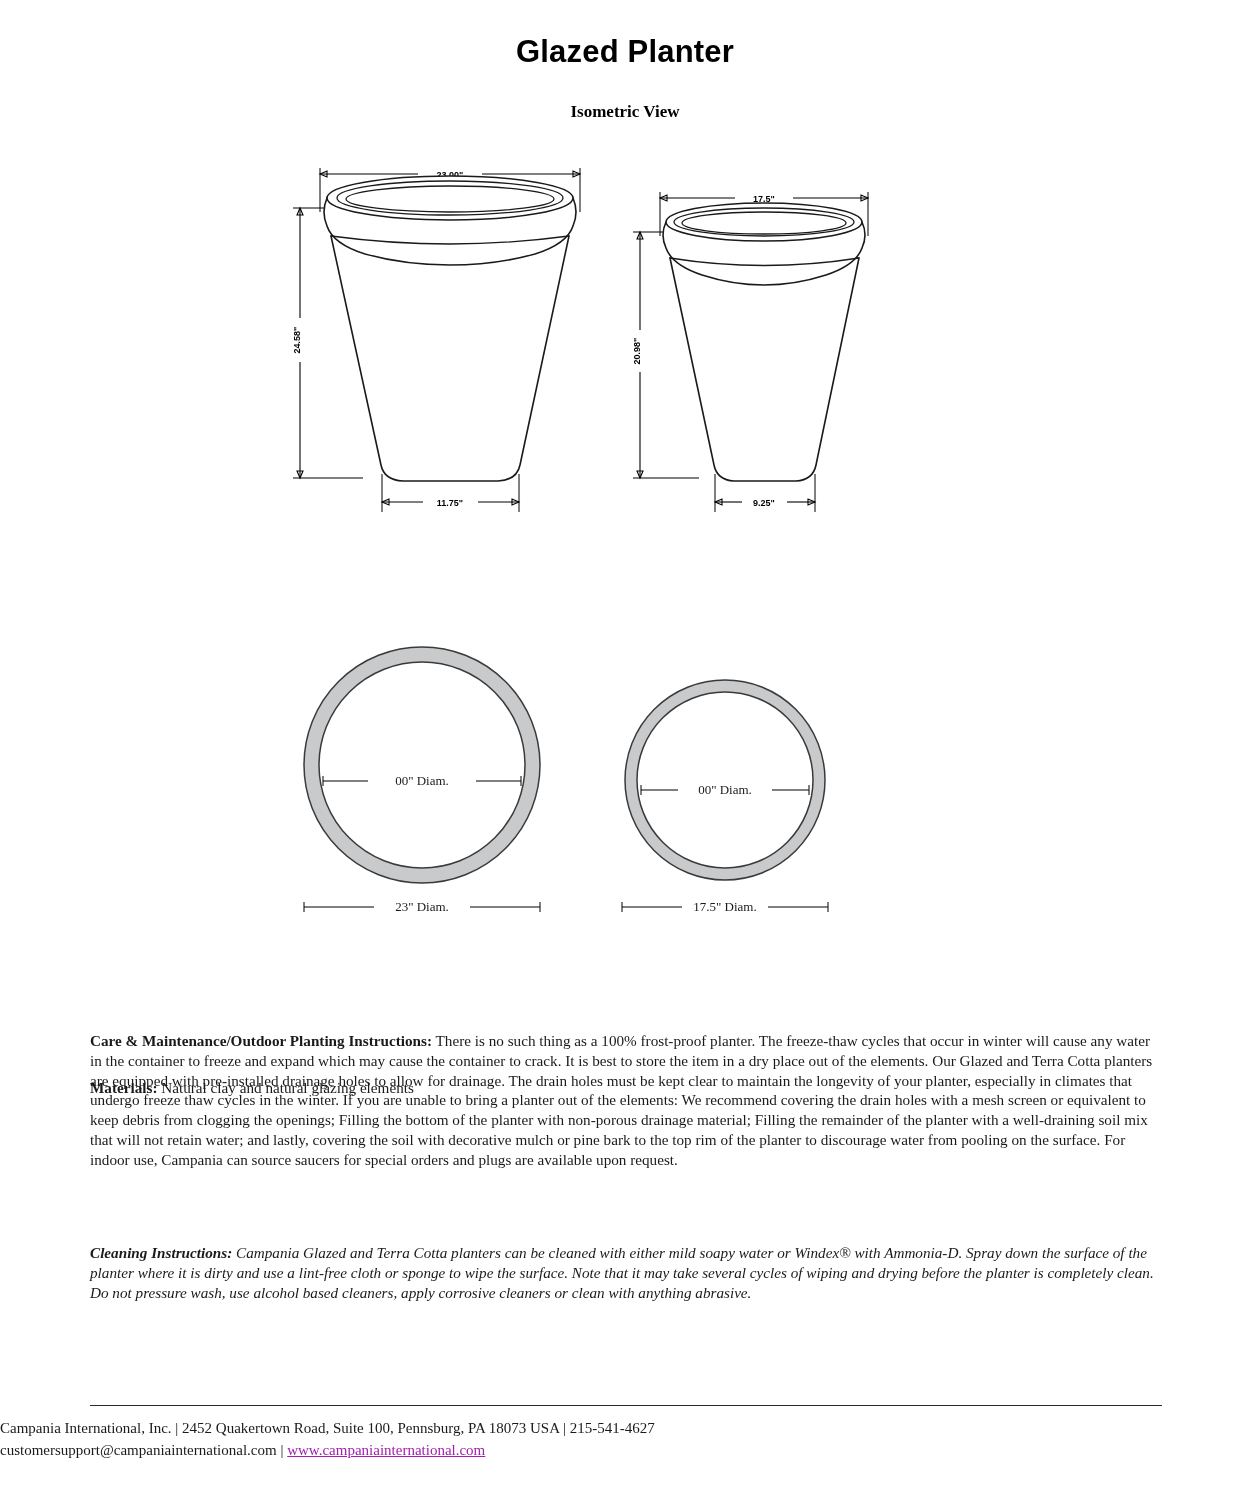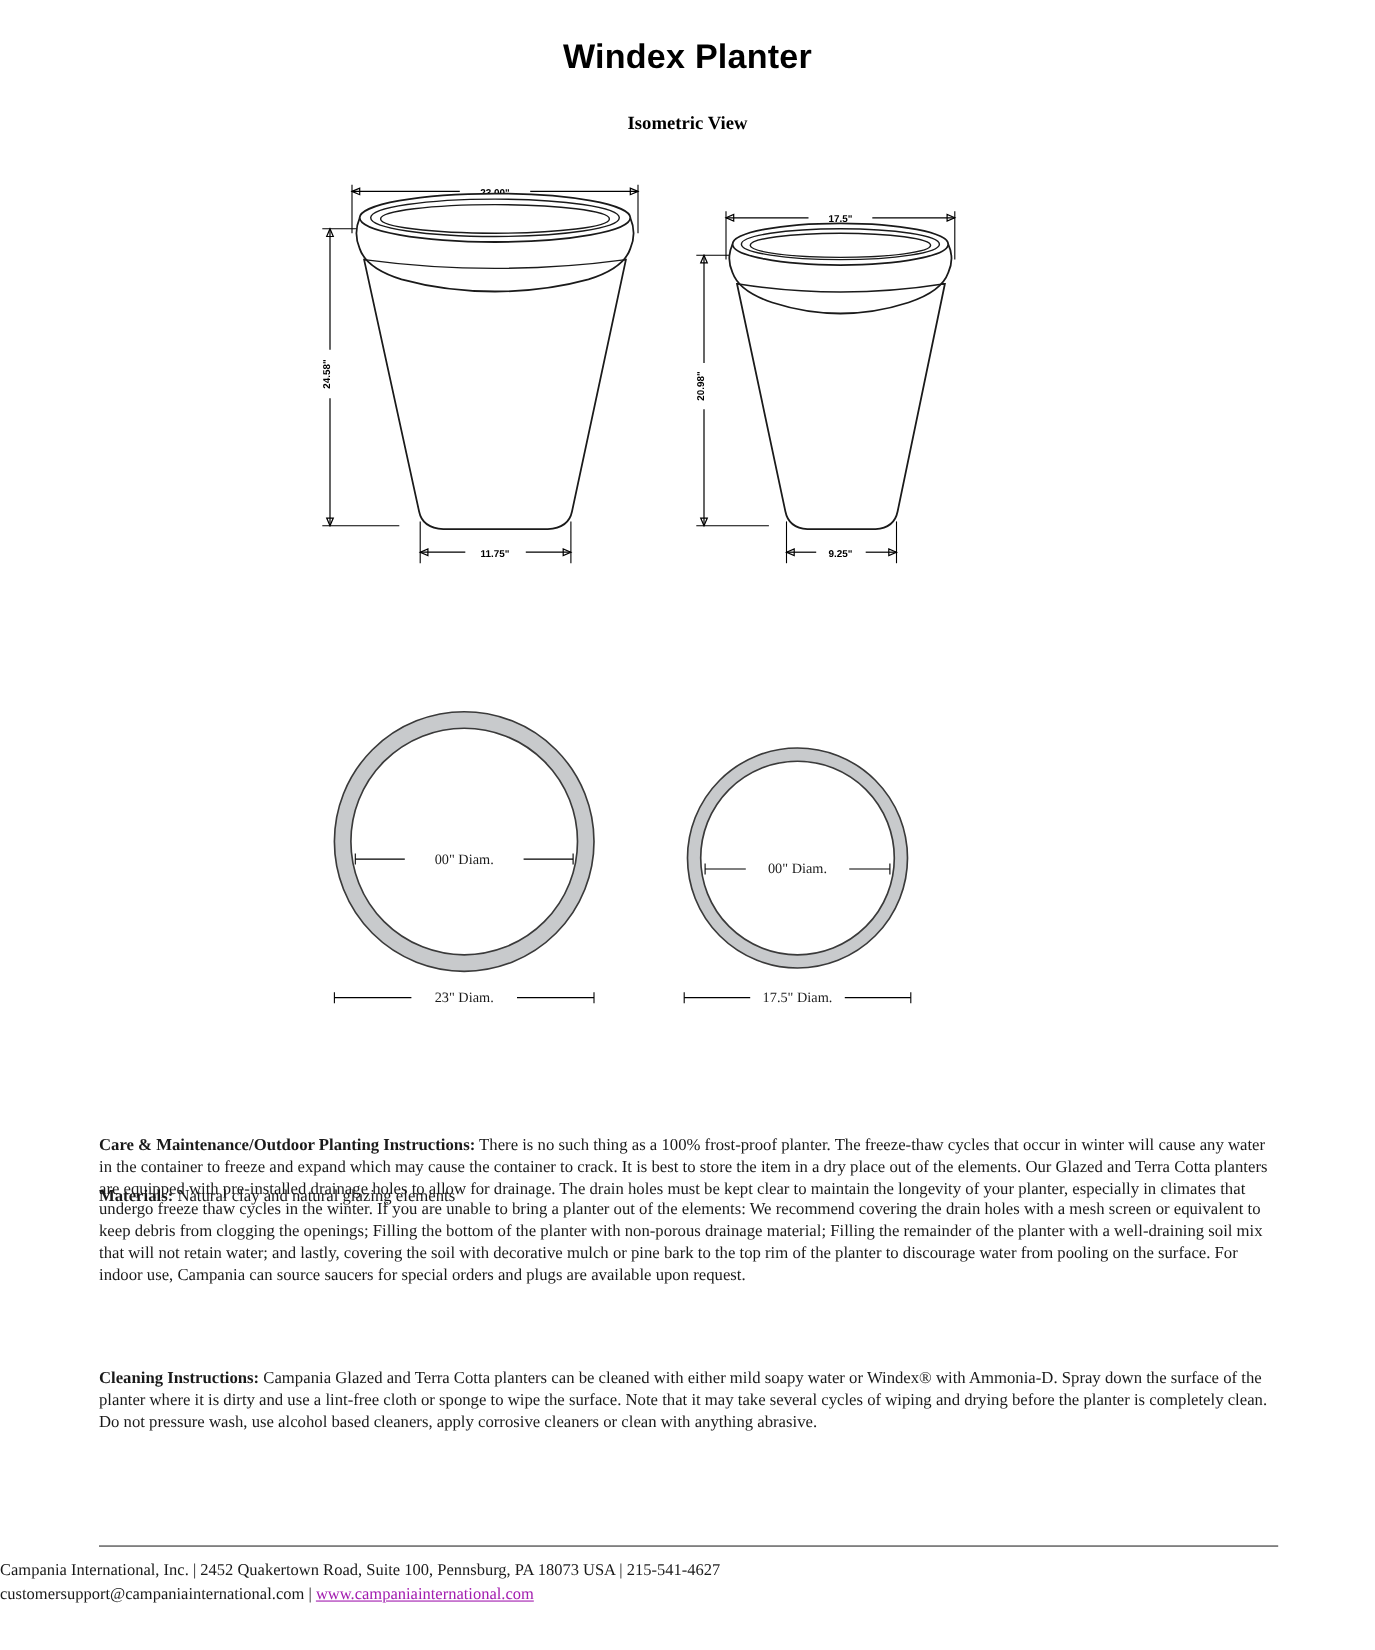--- a/index.html
+++ b/index.html
@@ -89,21 +89,21 @@
     left: 90px;
     width: 1072px;
     font-family: "Liberation Serif", serif;
     font-size: 15.2px;
     line-height: 1.30;
     color: #1a1a1a;
     text-align: left;
   }
   #p-materials   { top: 1030px; margin-top: 48px; }
   #p-care        { top: 1016px; }
-  #p-cleaning    { top: 1228px; }
+  #p-cleaning    { top: 1228px; font-style: italic; }
   .lead { font-weight: bold; }
 
   
   .footer-rule {
     position: absolute;
     left: 90px;
     top: 1405px;
     width: 1072px;
     height: 0;
     border-top: 1.4px solid #2b2b2b;
@@ -121,21 +121,21 @@
   #footer-line2 { top: 1440px; }
   .footer-link {
     color: #a21caf;
   }
 </style>
 </head>
 <body>
 
 <div class="page">
 
-  <div class="doc-title">Windex Planter</div>
+  <div class="doc-title">Glazed Planter</div>
 
   <div class="view-heading" id="iso-heading">Isometric View</div>
 
   <svg class="iso-svg" id="iso-area" width="700" height="400" viewBox="0 0 700 400">
 
     <g>
 
       <line class="extline" x1="65" y1="28" x2="65" y2="72"></line>
       <line class="extline" x1="325" y1="28" x2="325" y2="72"></line>
 

